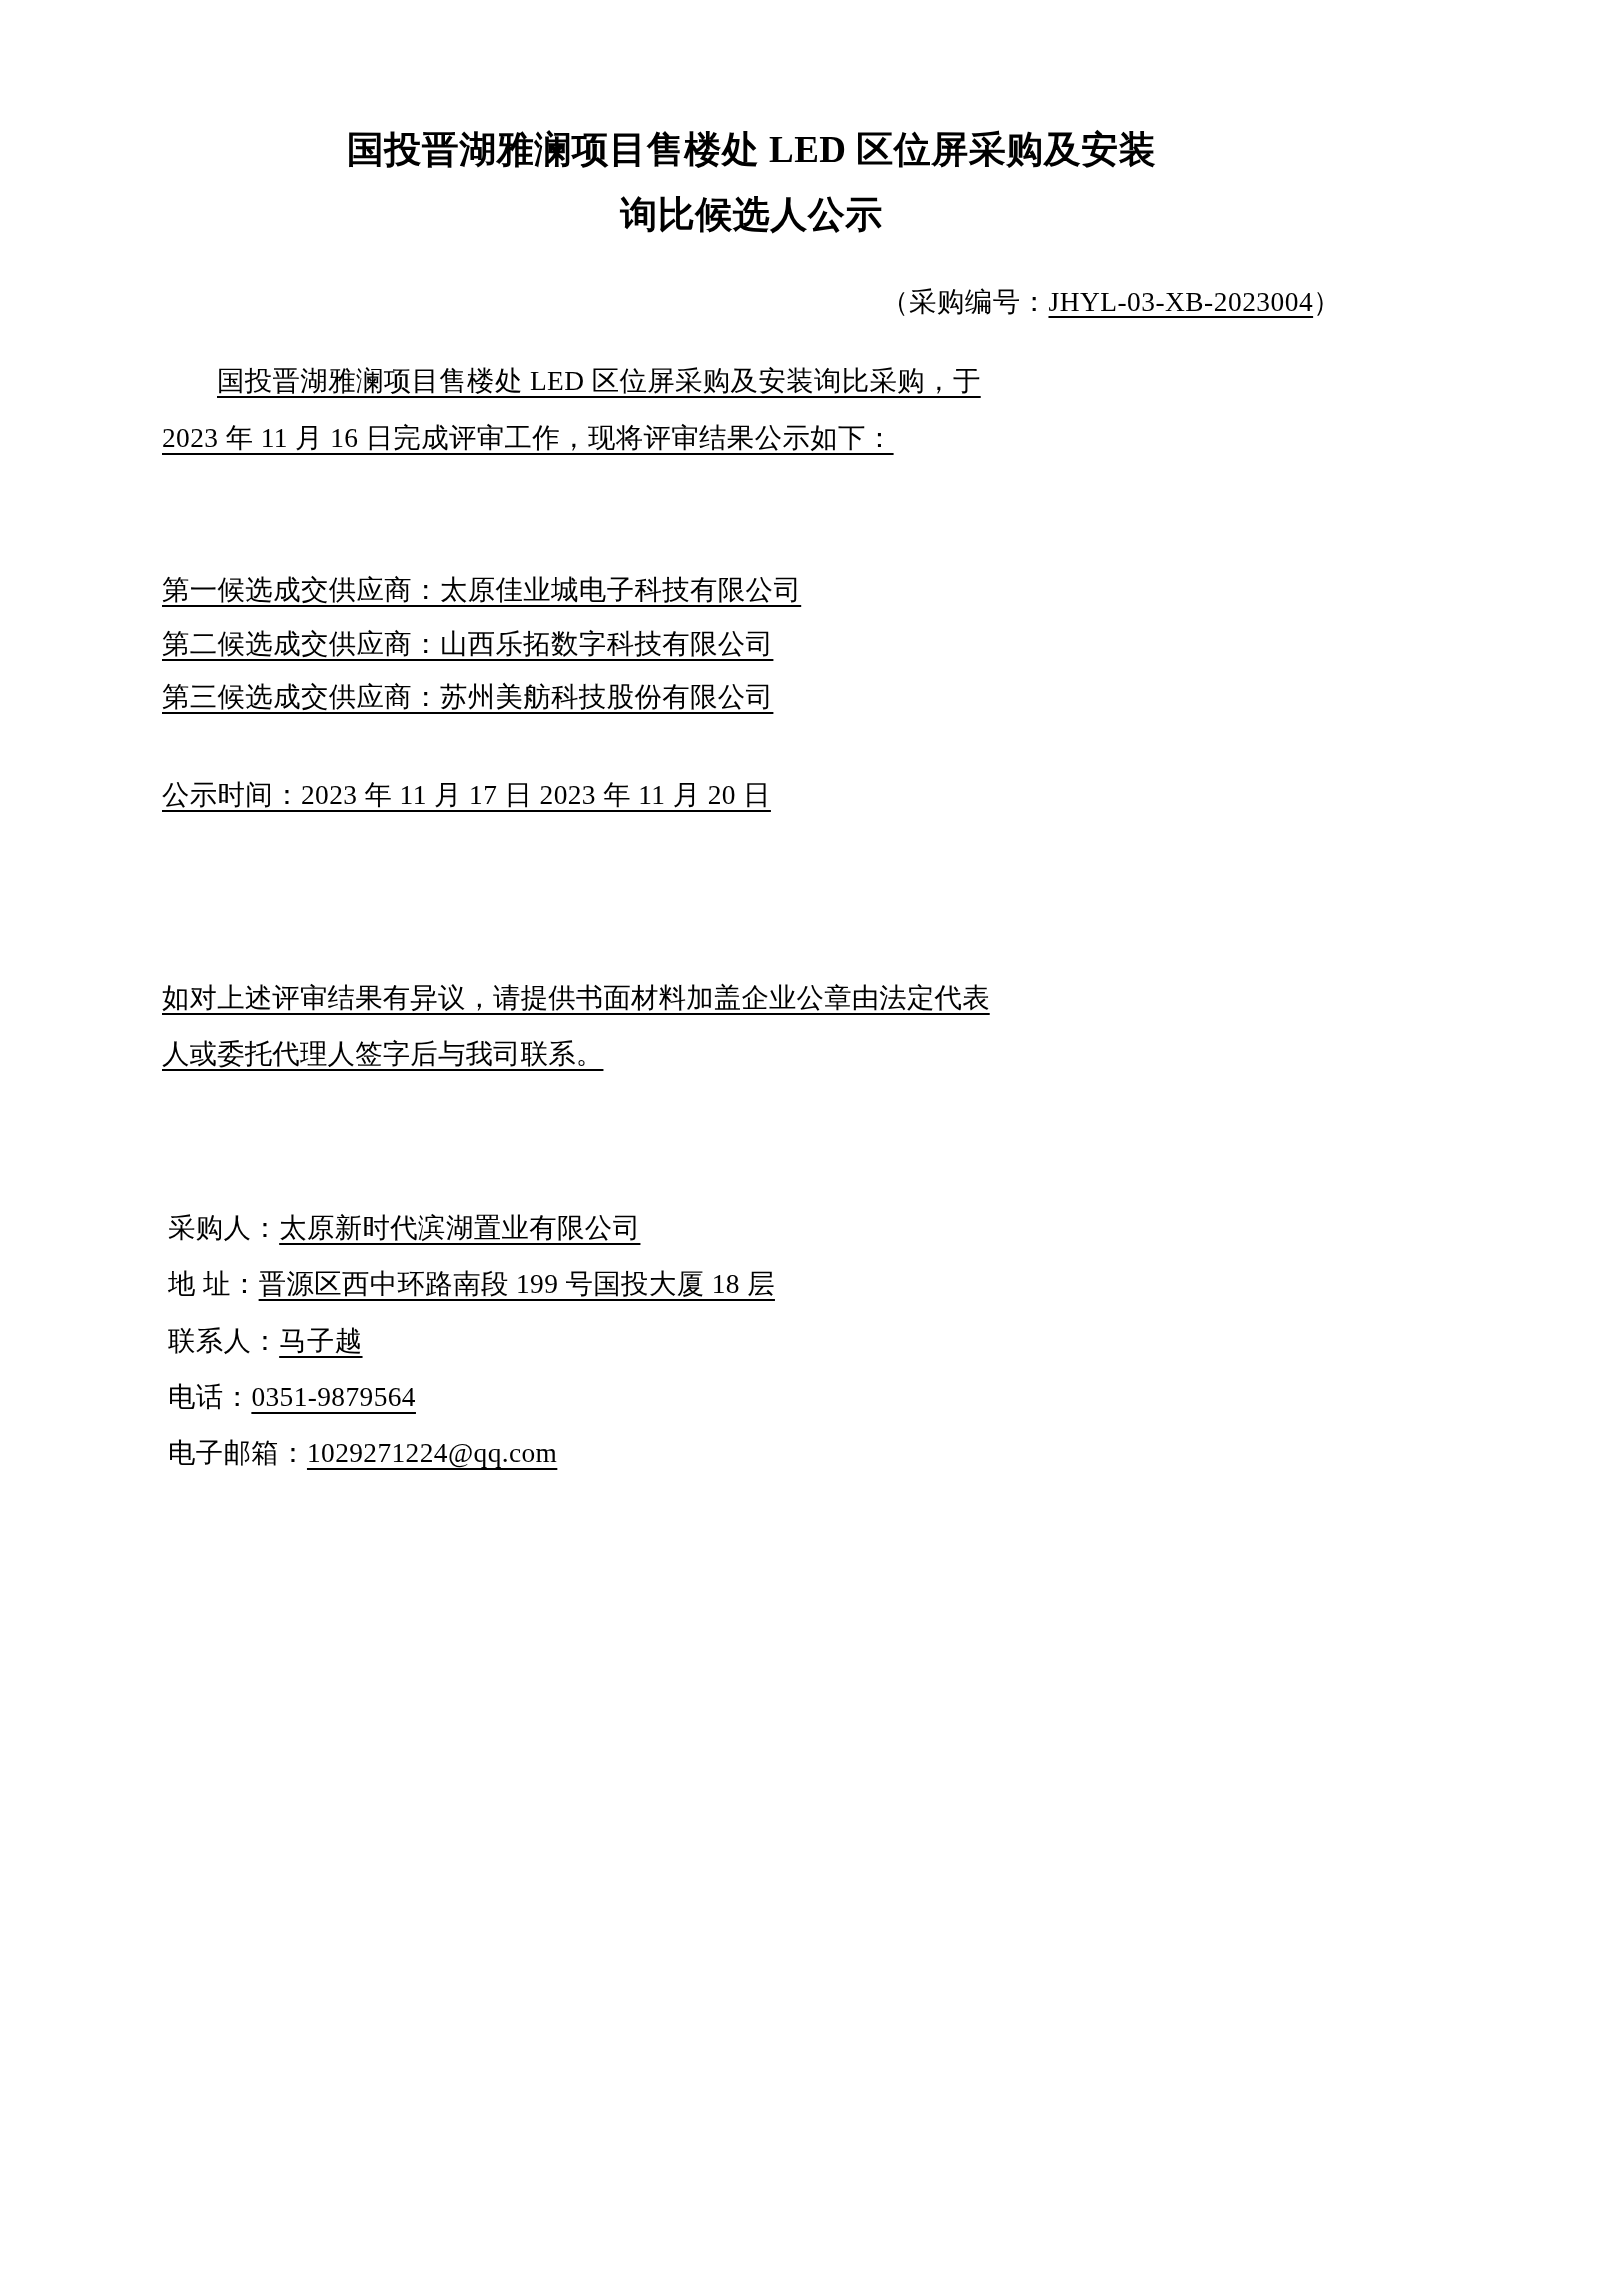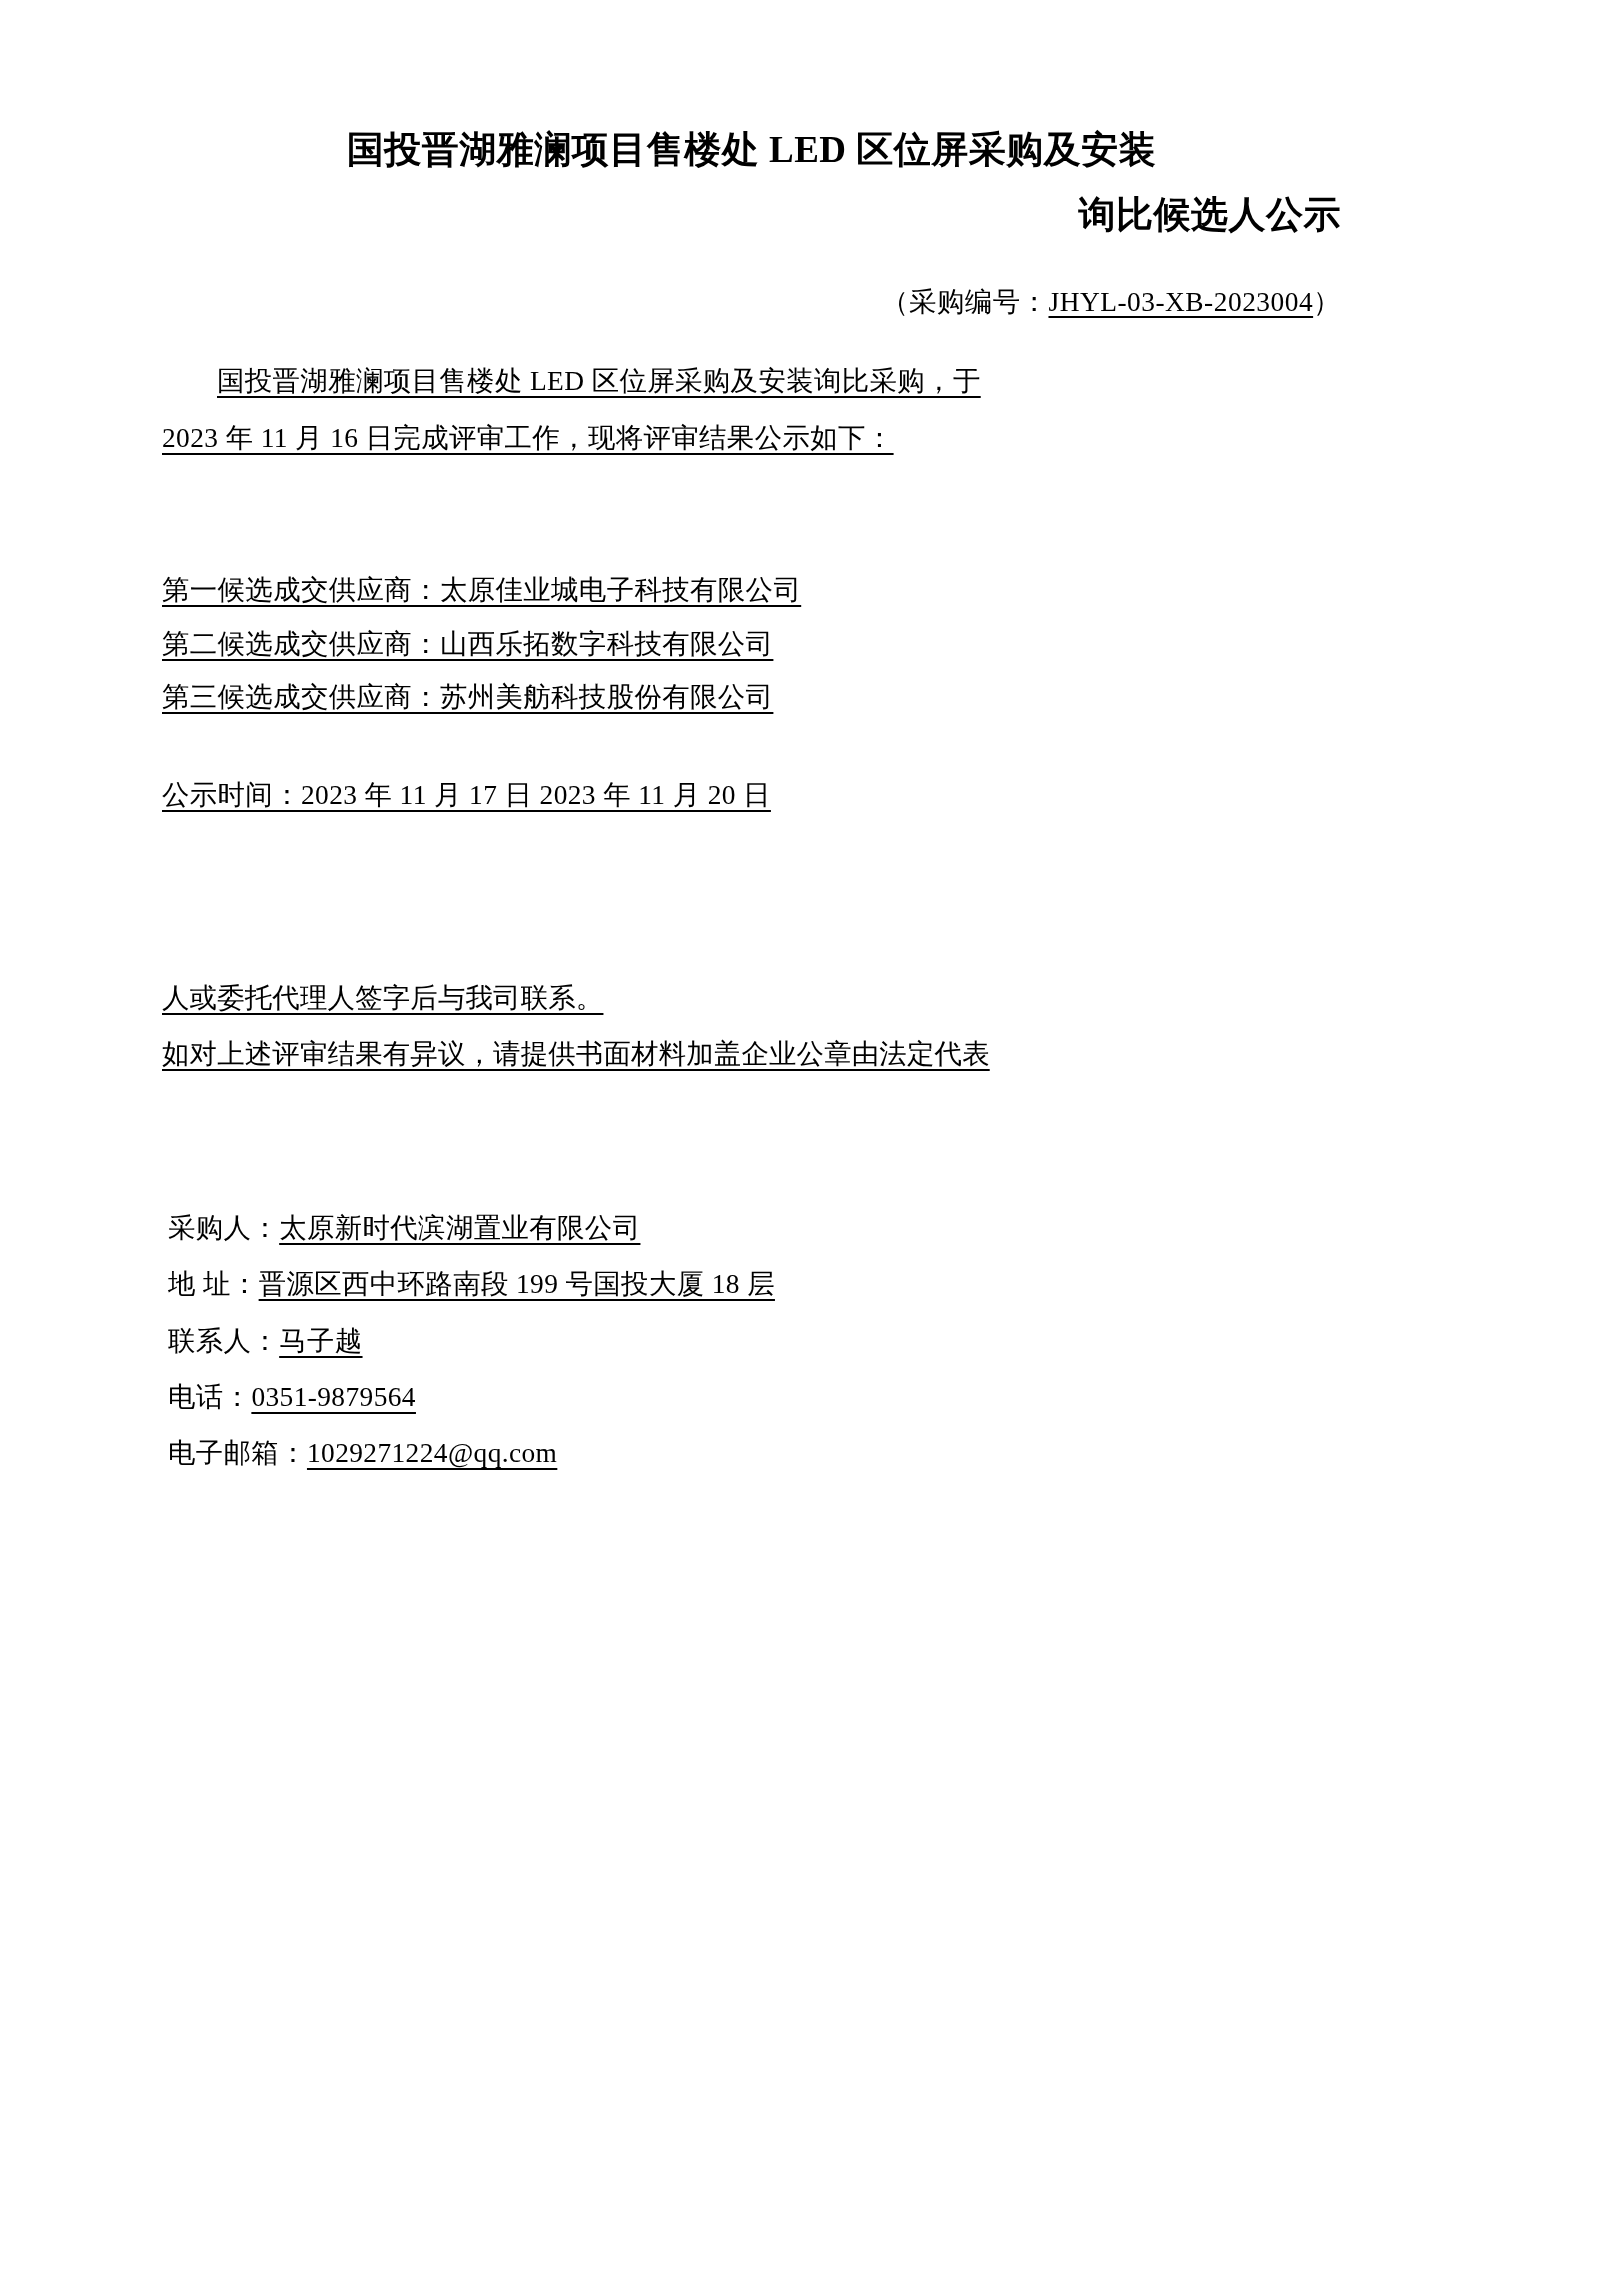--- a/index.html
+++ b/index.html
@@ -24,21 +24,21 @@
   .doc-title {
     text-align: center;
     font-size: 37px;
     font-weight: bold;
     line-height: 1.75;
     letter-spacing: 0.5px;
     margin: 0;
     padding-top: 118px;
   }
   .title-line-1 { display: block; }
-  .title-line-2 { display: block; text-align: right; }
+  .title-line-2 { display: block; }
 
   .doc-subtitle {
     text-align: right;
     font-size: 27.4px;
     line-height: 1.6;
     margin-top: 33px;
     letter-spacing: 0.5px;
   }
   .doc-subtitle .underlined {
     text-decoration: underline;
@@ -146,22 +146,22 @@
 
   <div class="spacer-md"></div>
 
   <div class="notice-line">
     <span class="u">公示时间：2023 年 11 月 17 日 2023 年 11 月 20 日</span>
   </div>
 
   <div class="spacer-xl"></div>
 
   <div class="objection">
+    <div><span class="u">如对上述评审结果有异议，请提供书面材料加盖企业公章由法定代表</span></div>
     <div><span class="u">人或委托代理人签字后与我司联系。</span></div>
-    <div><span class="u">如对上述评审结果有异议，请提供书面材料加盖企业公章由法定代表</span></div>
   </div>
 
   <div class="spacer-xxl"></div>
 
   <div class="contact-block">
     <div class="contact-row">
       <span class="contact-label">采购人：</span><span class="contact-value">太原新时代滨湖置业有限公司</span>
     </div>
     <div class="contact-row">
       <span class="contact-label">地 址：</span><span class="contact-value">晋源区西中环路南段 199 号国投大厦 18 层</span>

